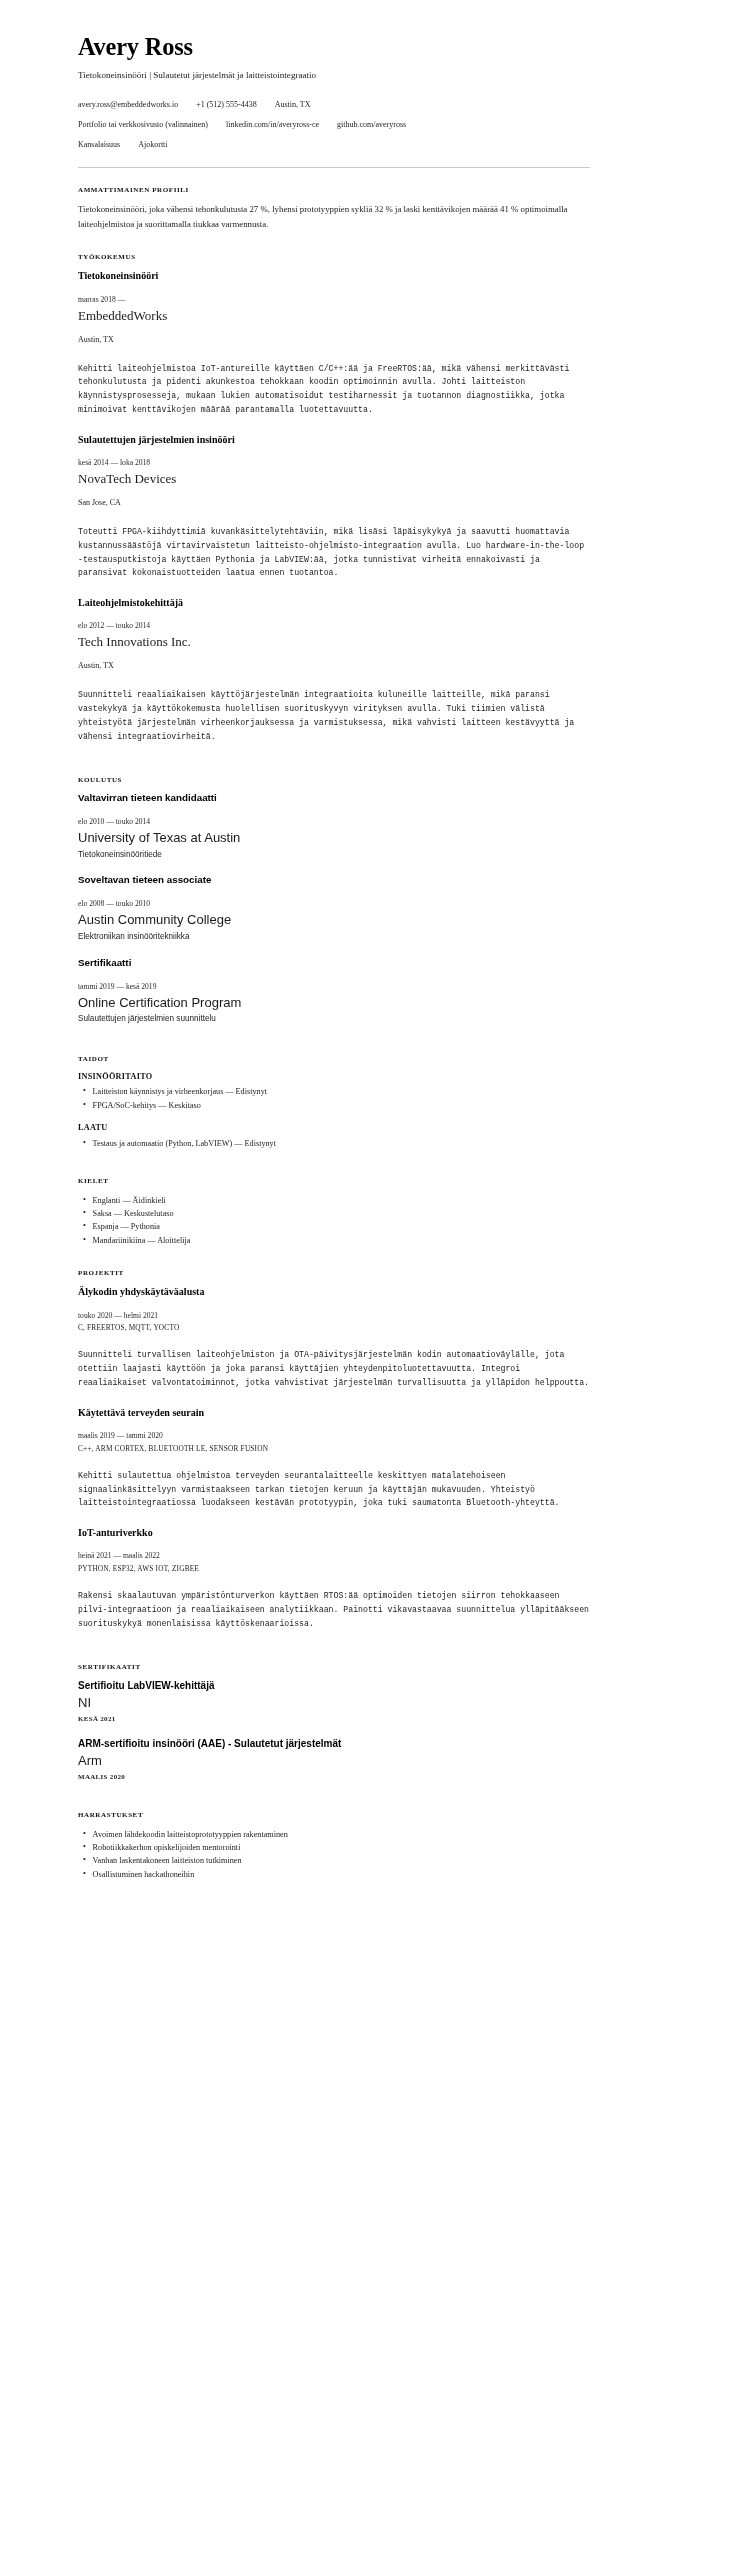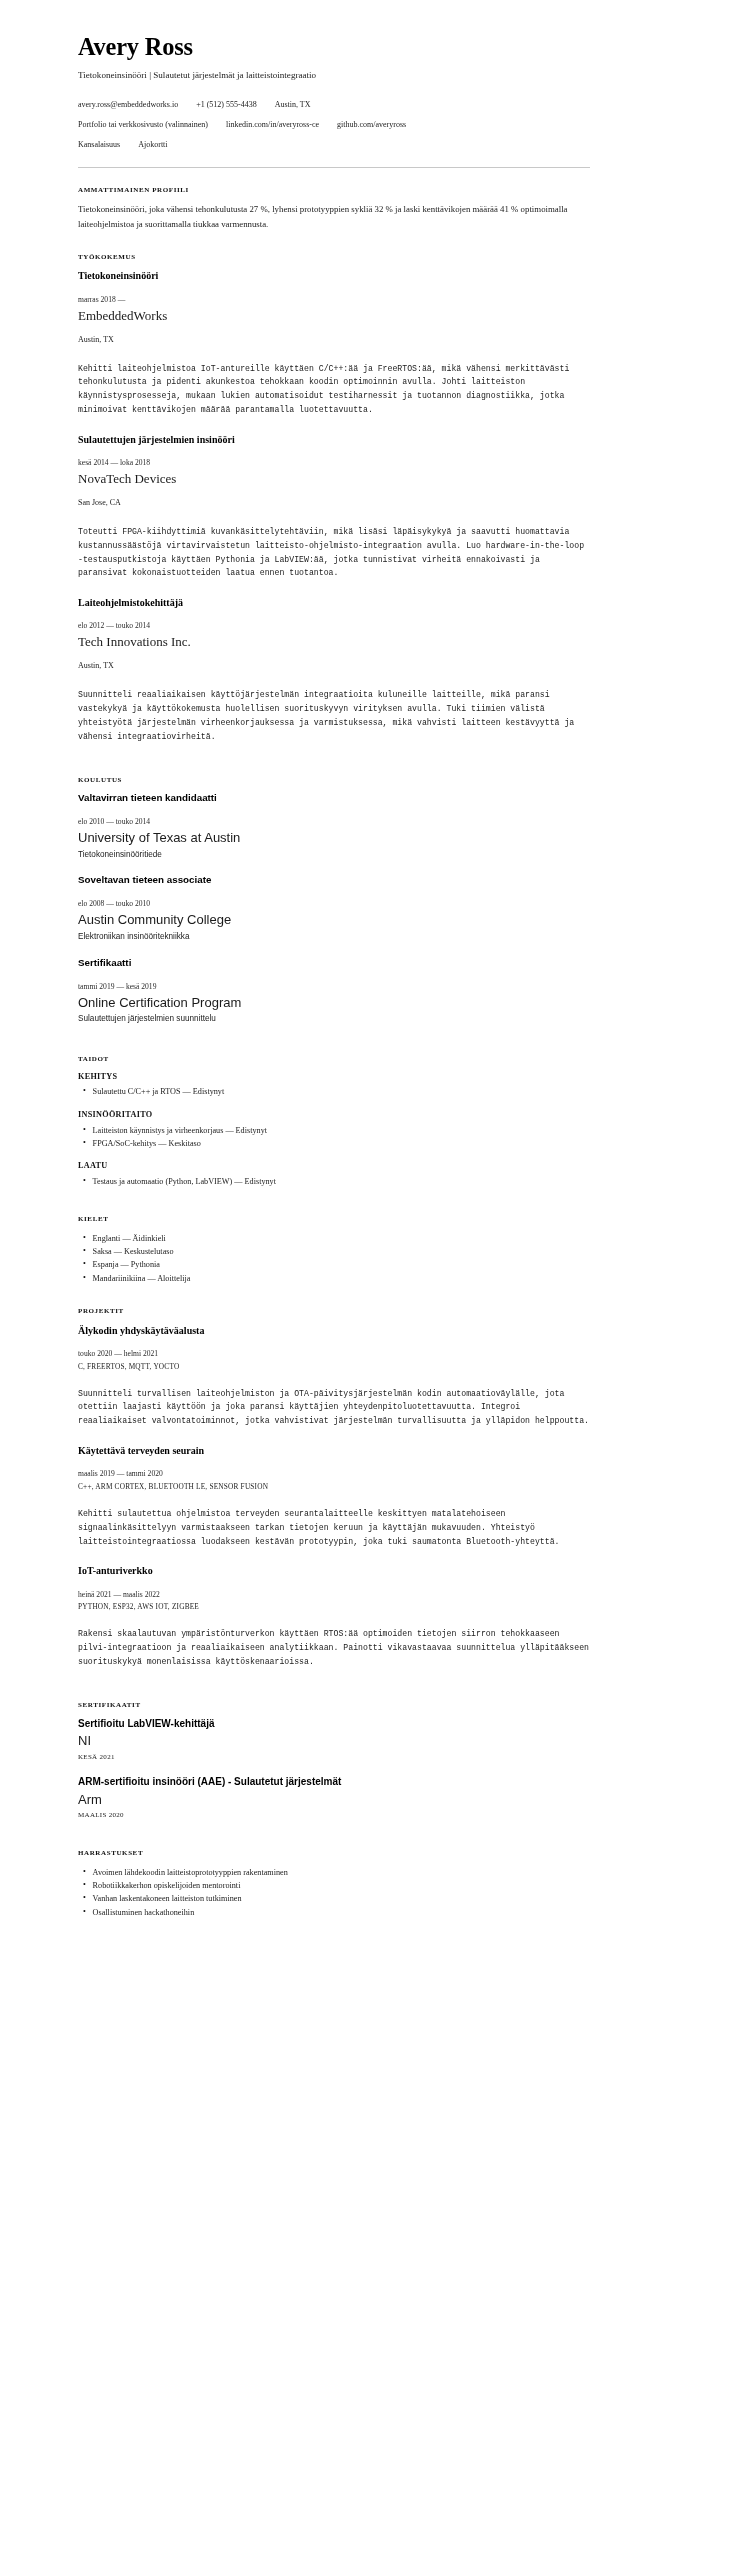--- a/index.html
+++ b/index.html
@@ -171,20 +171,21 @@
   }
 
   
   .cert-entry { margin-bottom: 14.6px; }
   .cert-date {
     font-size: 7px;
     letter-spacing: 0.3px;
     color: #1b1b1b;
     text-transform: uppercase;
     margin: 1.8px 0 0 0;
+    font-weight: bold;
   }
 </style>
 </head>
 <body>
 
 <div class="page">
 
   <h1 class="name">Avery Ross</h1>
   <div class="headline">Tietokoneinsinööri | Sulautetut järjestelmät ja laitteistointegraatio</div>
 
@@ -277,26 +278,20 @@
       <div class="entry-org">Online Certification Program</div>
       <div class="entry-sub">Sulautettujen järjestelmien suunnittelu</div>
     </div>
   </div>
 
   <div class="section-gap"></div>
 
   <div class="section">
     <div class="section-title">Taidot</div>
 
-    <div class="skill-group">
-      <div class="skill-group-title">Kehitys</div>
-      <ul class="bullets">
-        <li>Sulautettu C/C++ ja RTOS — Edistynyt</li>
-      </ul>
-    </div>
 
     <div class="skill-group">
       <div class="skill-group-title">Insinööritaito</div>
       <ul class="bullets">
         <li>Laitteiston käynnistys ja virheenkorjaus — Edistynyt</li>
         <li>FPGA/SoC-kehitys — Keskitaso</li>
       </ul>
     </div>
 
     <div class="skill-group">

